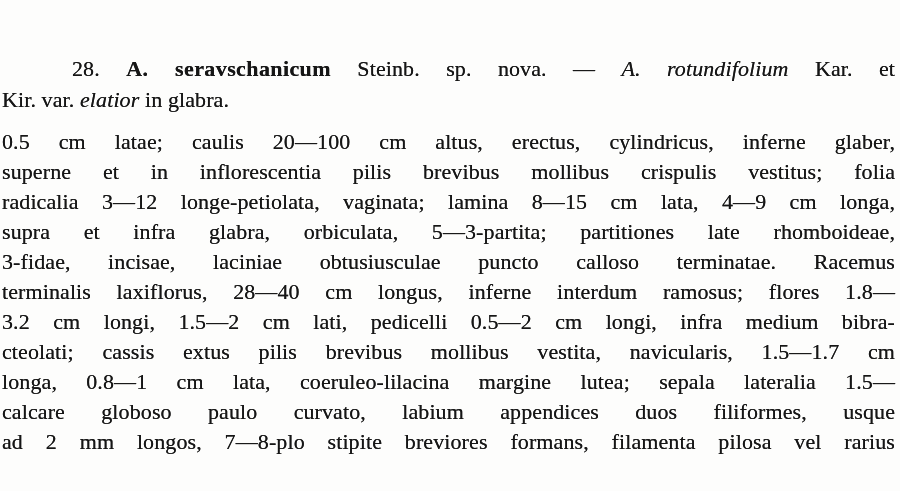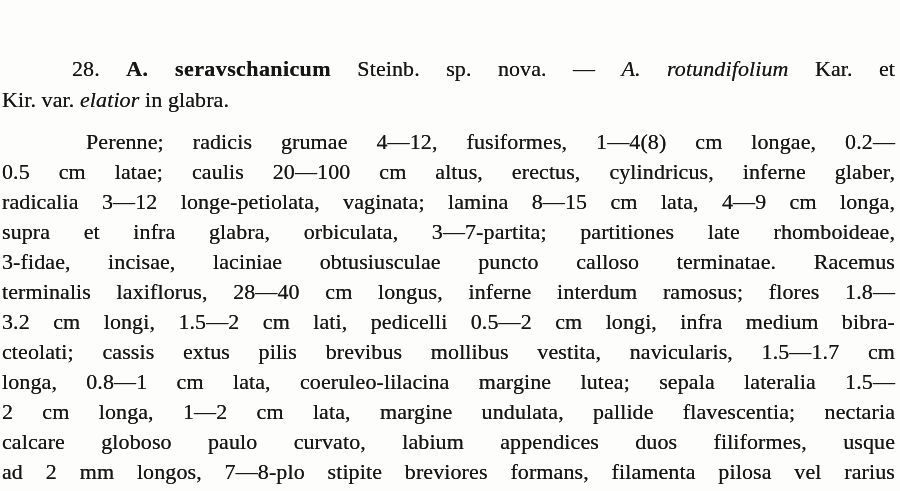--- a/index.html
+++ b/index.html
@@ -57,27 +57,26 @@
       <span>Kar. et</span>
     </div>
     <div class="line flush-left">
       <span>Kir. var.</span>
       <span class="i">elatior</span>
       <span>in glabra.</span>
     </div>
   </div>
 
   <div class="para-desc">
-    <div class="line indent-body">Perenne; radicis grumae 4—12, fusiformes, 1—4(8) cm longae, 0.2—</div>
     <div class="line">0.5 cm latae; caulis 20—100 cm altus, erectus, cylindricus, inferne glaber,</div>
+    <div class="line">superne et in inflorescentia pilis brevibus mollibus crispulis vestitus; folia</div>
     <div class="line">radicalia 3—12 longe-petiolata, vaginata; lamina 8—15 cm lata, 4—9 cm longa,</div>
-    <div class="line">supra et infra glabra, orbiculata, 3—7-partita; partitiones late rhomboideae,</div>
+    <div class="line">supra et infra glabra, orbiculata, 5—3-partita; partitiones late rhomboideae,</div>
     <div class="line">3-fidae, incisae, laciniae obtusiusculae puncto calloso terminatae. Racemus</div>
     <div class="line">terminalis laxiflorus, 28—40 cm longus, inferne interdum ramosus; flores 1.8—</div>
     <div class="line">3.2 cm longi, 1.5—2 cm lati, pedicelli 0.5—2 cm longi, infra medium bibra-</div>
     <div class="line">cteolati; cassis extus pilis brevibus mollibus vestita, navicularis, 1.5—1.7 cm</div>
     <div class="line">longa, 0.8—1 cm lata, coeruleo-lilacina margine lutea; sepala lateralia 1.5—</div>
-    <div class="line">2 cm longa, 1—2 cm lata, margine undulata, pallide flavescentia; nectaria</div>
     <div class="line">calcare globoso paulo curvato, labium appendices duos filiformes, usque</div>
     <div class="line">ad 2 mm longos, 7—8-plo stipite breviores formans, filamenta pilosa vel rarius</div>
   </div>
 
 </div>
 
 </body></html>

